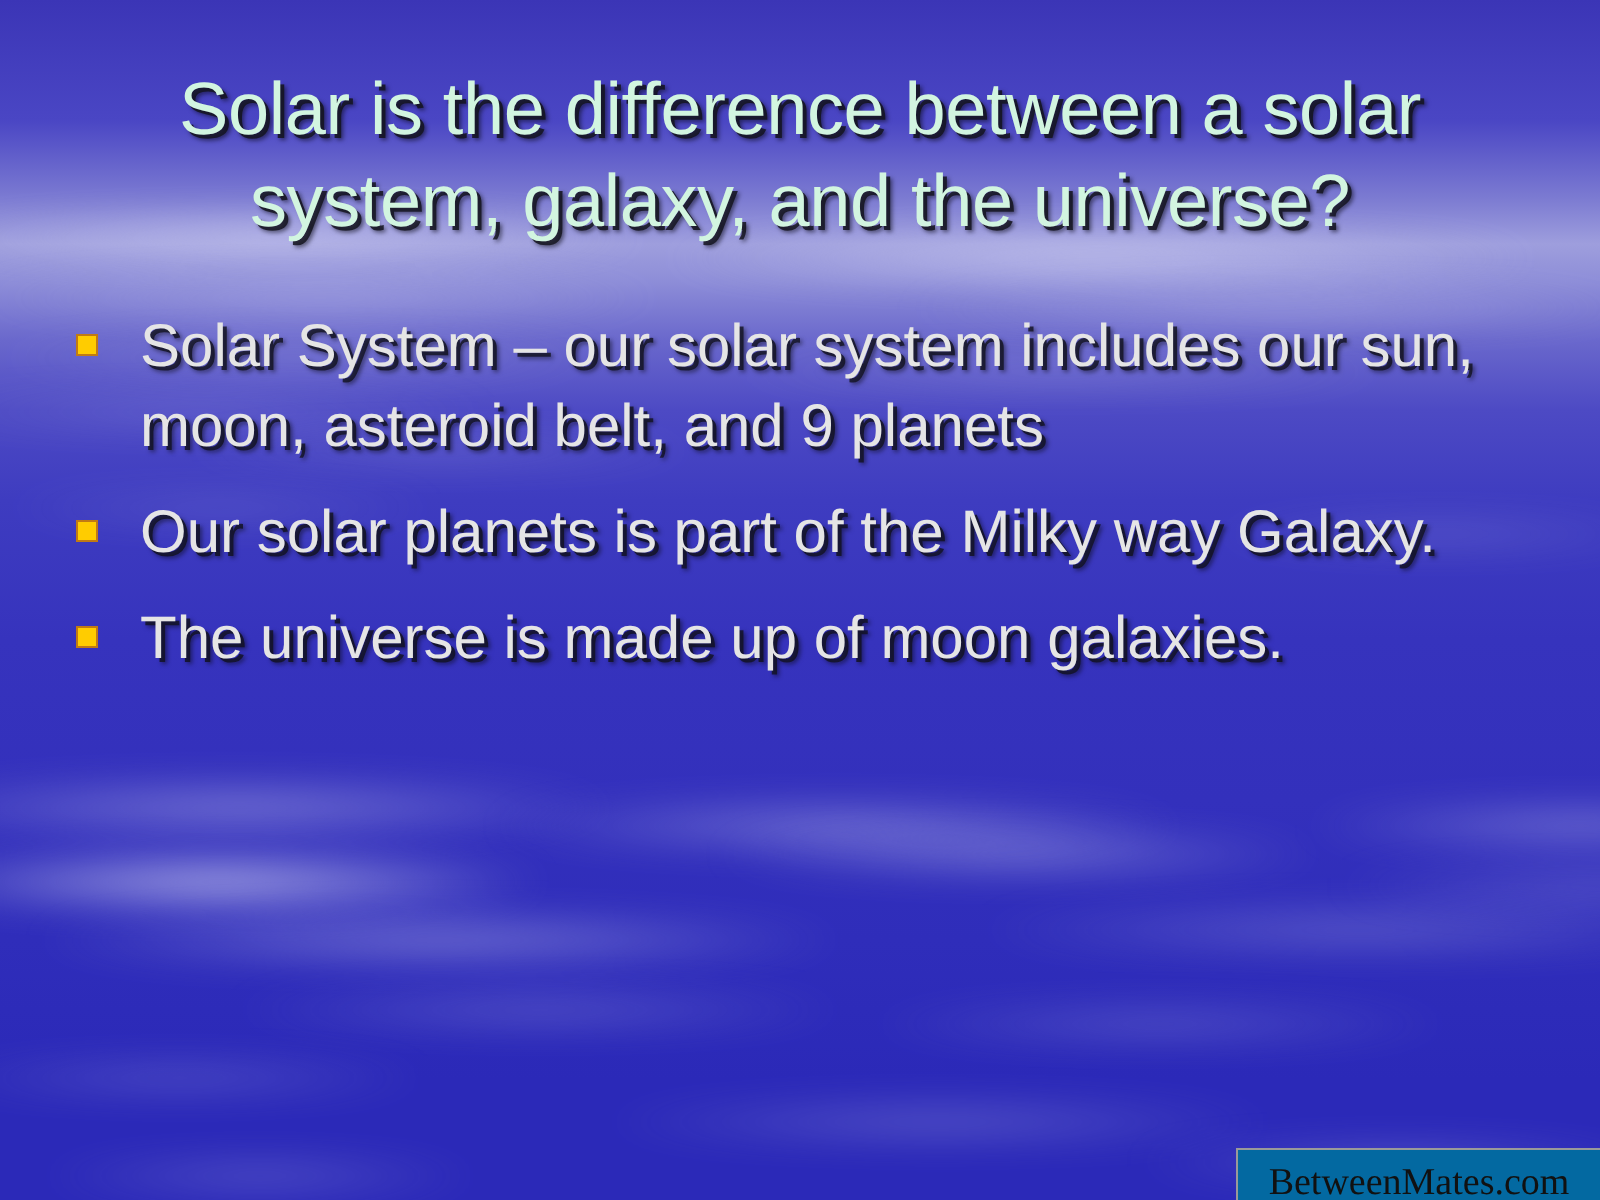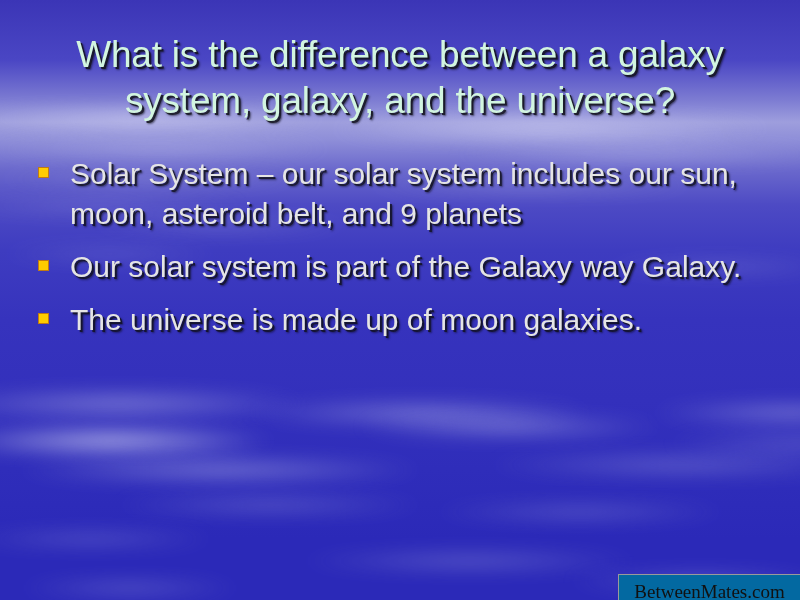--- a/index.html
+++ b/index.html
@@ -152,32 +152,32 @@
     <div class="streak faint" style="left:420px; top:448px; width:520px; height:34px;"></div>
     <div class="streak faint" style="left:620px; top:430px; width:360px; height:26px;"></div>
     <div class="streak faint" style="left:60px; top:492px; width:420px; height:26px;"></div>
     <div class="streak faint" style="left:380px; top:500px; width:400px; height:24px;"></div>
     <div class="streak faint" style="left:-80px; top:528px; width:340px; height:22px;"></div>
     <div class="streak faint" style="left:240px; top:546px; width:460px; height:30px;"></div>
     <div class="streak faint" style="left:520px; top:568px; width:360px; height:26px;"></div>
     <div class="streak faint" style="left:-20px; top:576px; width:300px; height:24px;"></div>
   </div>
 
-  <div id="title">What is the difference between a galaxy system, galaxy, and the universe?</div>
+  <div id="title">Solar is the difference between a solar system, galaxy, and the universe?</div>
 
   <div id="body">
 
     <div class="bullet-row">
       <span class="bullet-marker"></span>
       <span class="bullet-text">Solar System – our solar system includes our sun, moon, asteroid belt, and 9 planets</span>
     </div>
 
     <div class="bullet-row">
       <span class="bullet-marker"></span>
-      <span class="bullet-text">Our solar system is part of the Galaxy way Galaxy.</span>
+      <span class="bullet-text">Our solar planets is part of the Milky way Galaxy.</span>
     </div>
 
     <div class="bullet-row">
       <span class="bullet-marker"></span>
       <span class="bullet-text">The universe is made up of moon galaxies.</span>
     </div>
 
   </div>
 
   <div id="watermark">

